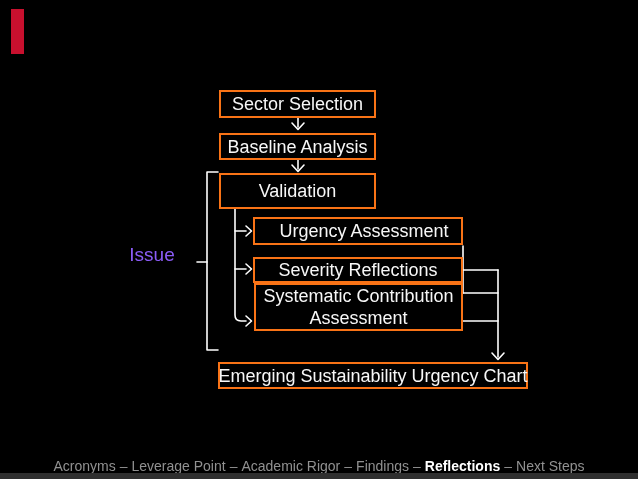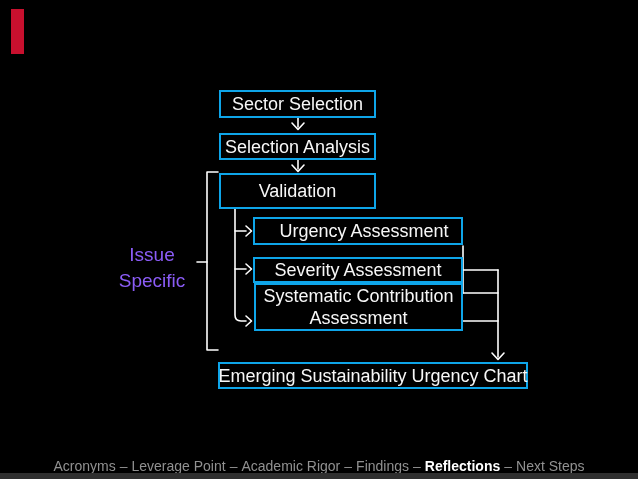--- a/index.html
+++ b/index.html
@@ -22,21 +22,21 @@
     top: 9px;
     width: 13px;
     height: 45px;
     background: #c8102e;
   }
   
   .node {
     position: absolute;
     box-sizing: border-box;
     background: #000;
-    border: 2px solid #0ea5e9;
+    border: 2px solid #f97316;
     color: #f7f7f7;
     font-size: 18px;
     line-height: 22px;
     display: flex;
     align-items: center;
     justify-content: center;
     text-align: center;
   }
   .node.nowrap { white-space: nowrap; }
   #node-sector     { left: 219px; top:  90px; width: 157px; height: 28px; }
@@ -144,41 +144,40 @@
     <g class="bracket">
       <path d="M218 172 H207 V350 H218"></path>
       <path d="M207 262 H197"></path>
     </g>
   </svg>
 
   <div class="node nowrap" id="node-sector">
     <span>Sector Selection</span>
   </div>
   <div class="node nowrap" id="node-baseline">
-    <span>Selection Analysis</span>
+    <span>Baseline Analysis</span>
   </div>
   <div class="node nowrap" id="node-validation">
     <span>Validation</span>
   </div>
   <div class="node nowrap" id="node-urgency">
     <span>Urgency Assessment</span>
   </div>
   <div class="node nowrap" id="node-severity">
-    <span>Severity Assessment</span>
+    <span>Severity Reflections</span>
   </div>
   <div class="node" id="node-systematic">
     <span>Systematic Contribution Assessment</span>
   </div>
   <div class="node nowrap" id="node-emerging">
     <span>Emerging Sustainability Urgency Chart</span>
   </div>
 
   <div id="issue-specific-label">
     <div>Issue</div>
-    <div>Specific</div>
   </div>
 
   <div id="footer-nav">
     <span class="footer-item">Acronyms</span><span class="sep">–</span><span class="footer-item">Leverage Point</span><span class="sep">–</span><span class="footer-item">Academic Rigor</span><span class="sep">–</span><span class="footer-item">Findings</span><span class="sep">–</span><span class="footer-item active">Reflections</span><span class="sep">–</span><span class="footer-item">Next Steps</span>
   </div>
 
   <div id="bottom-edge-strip"></div>
 
 </div>
 

